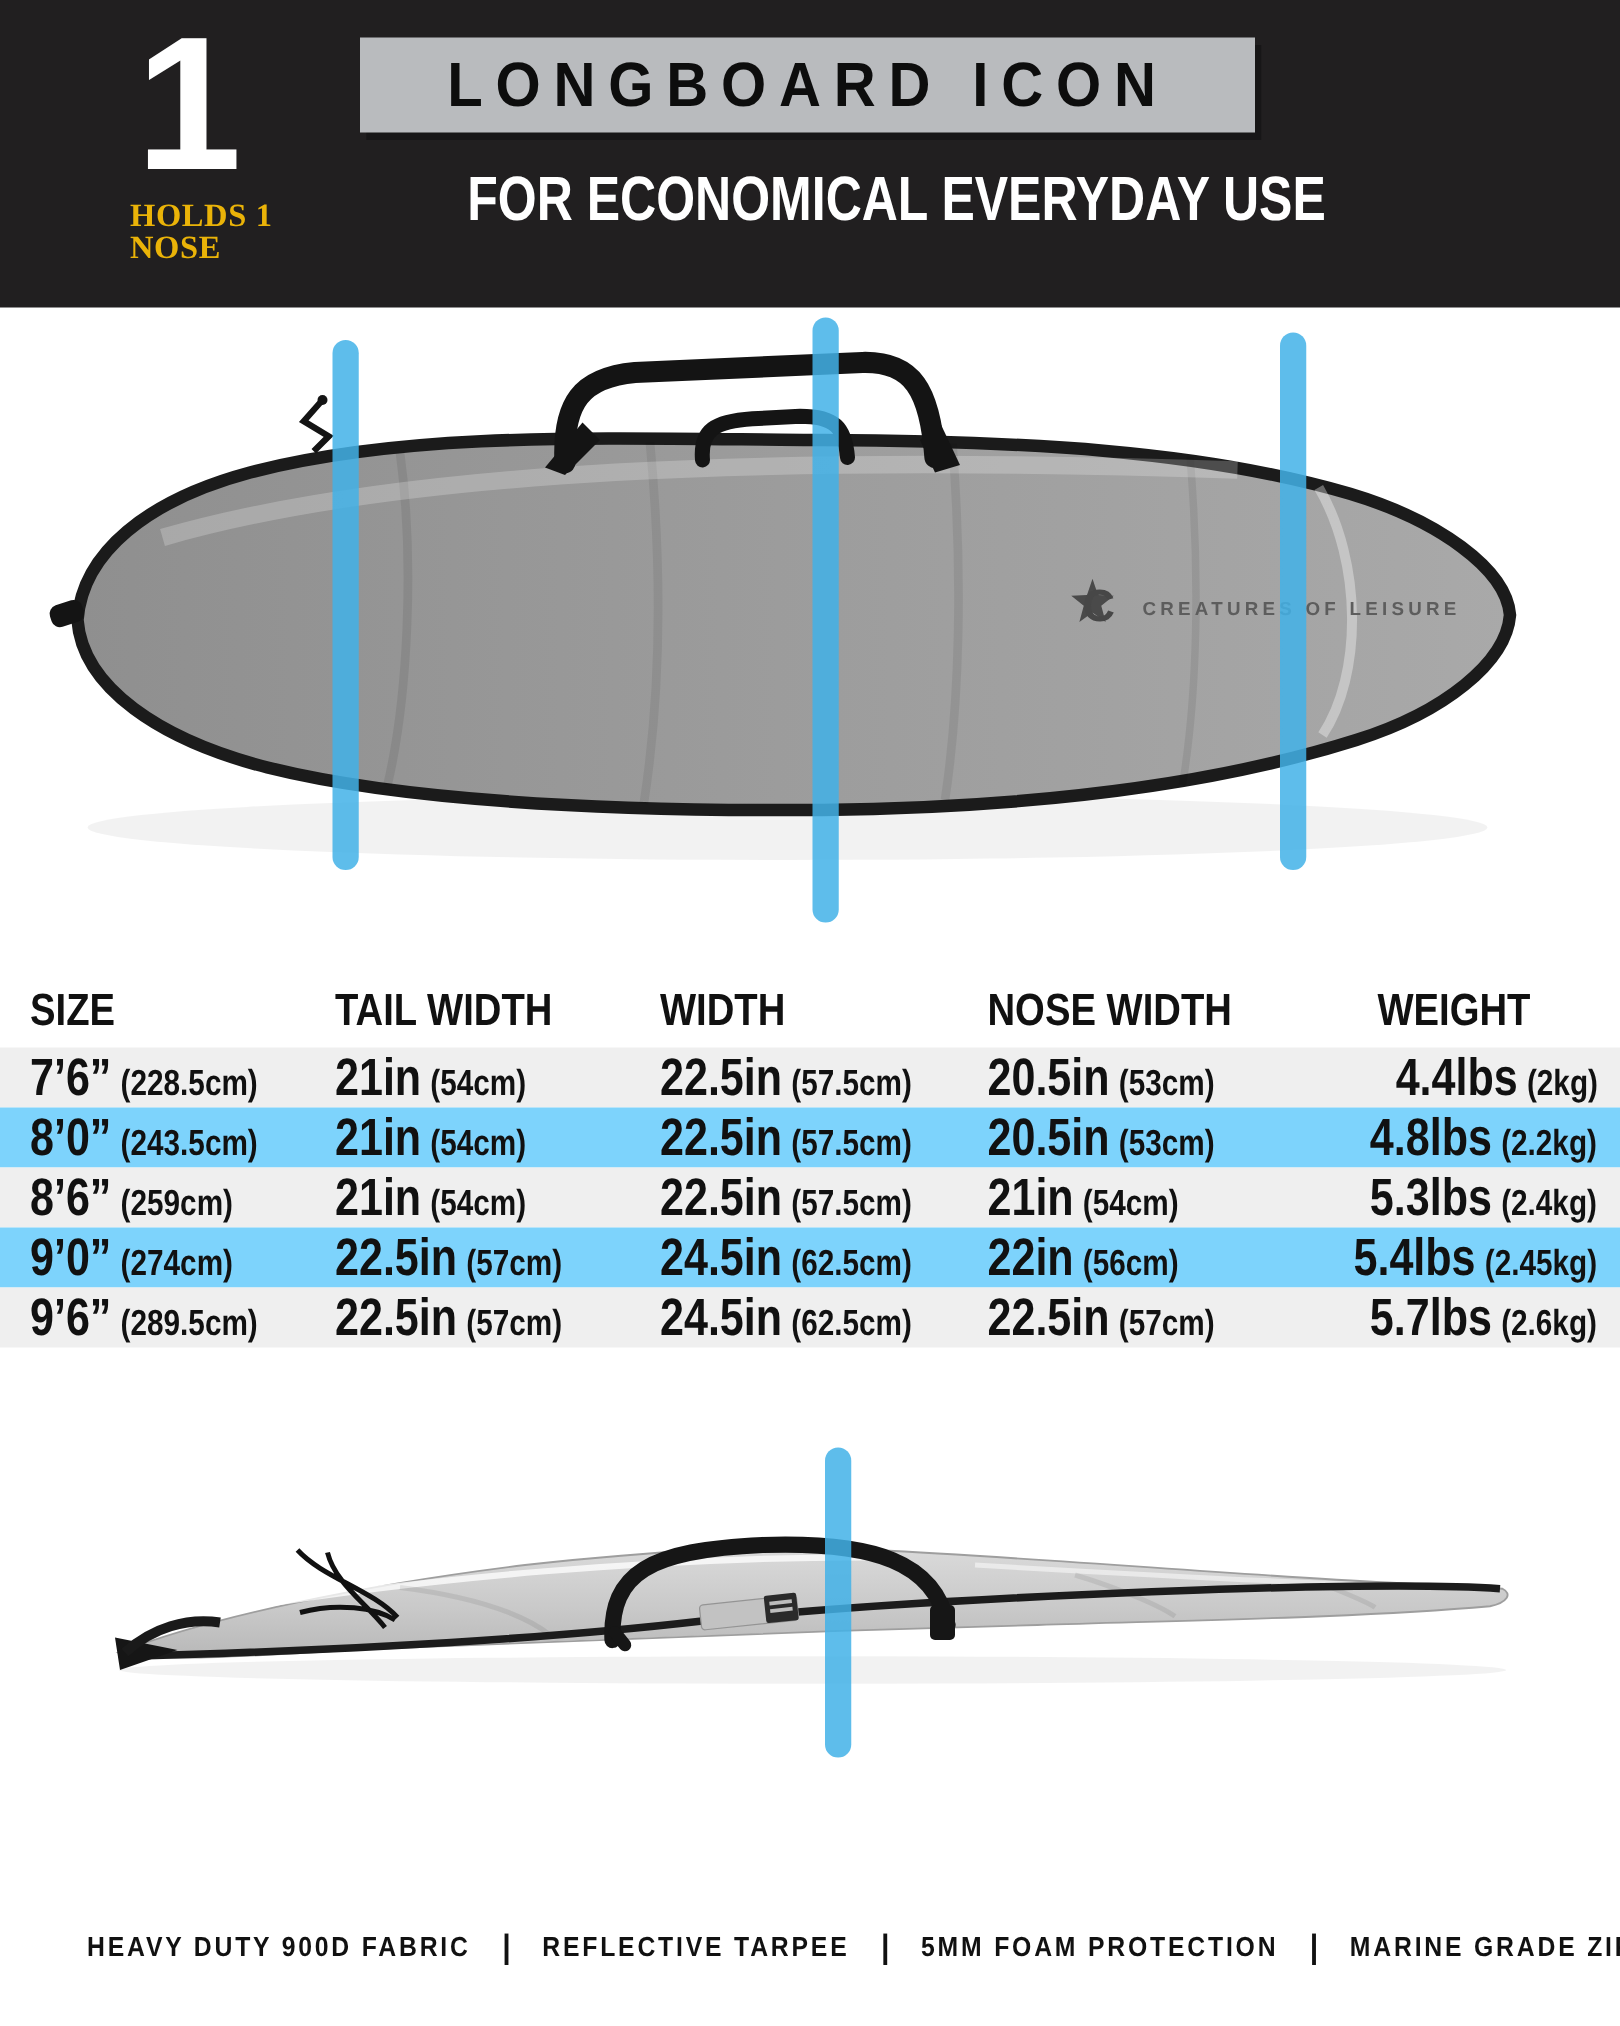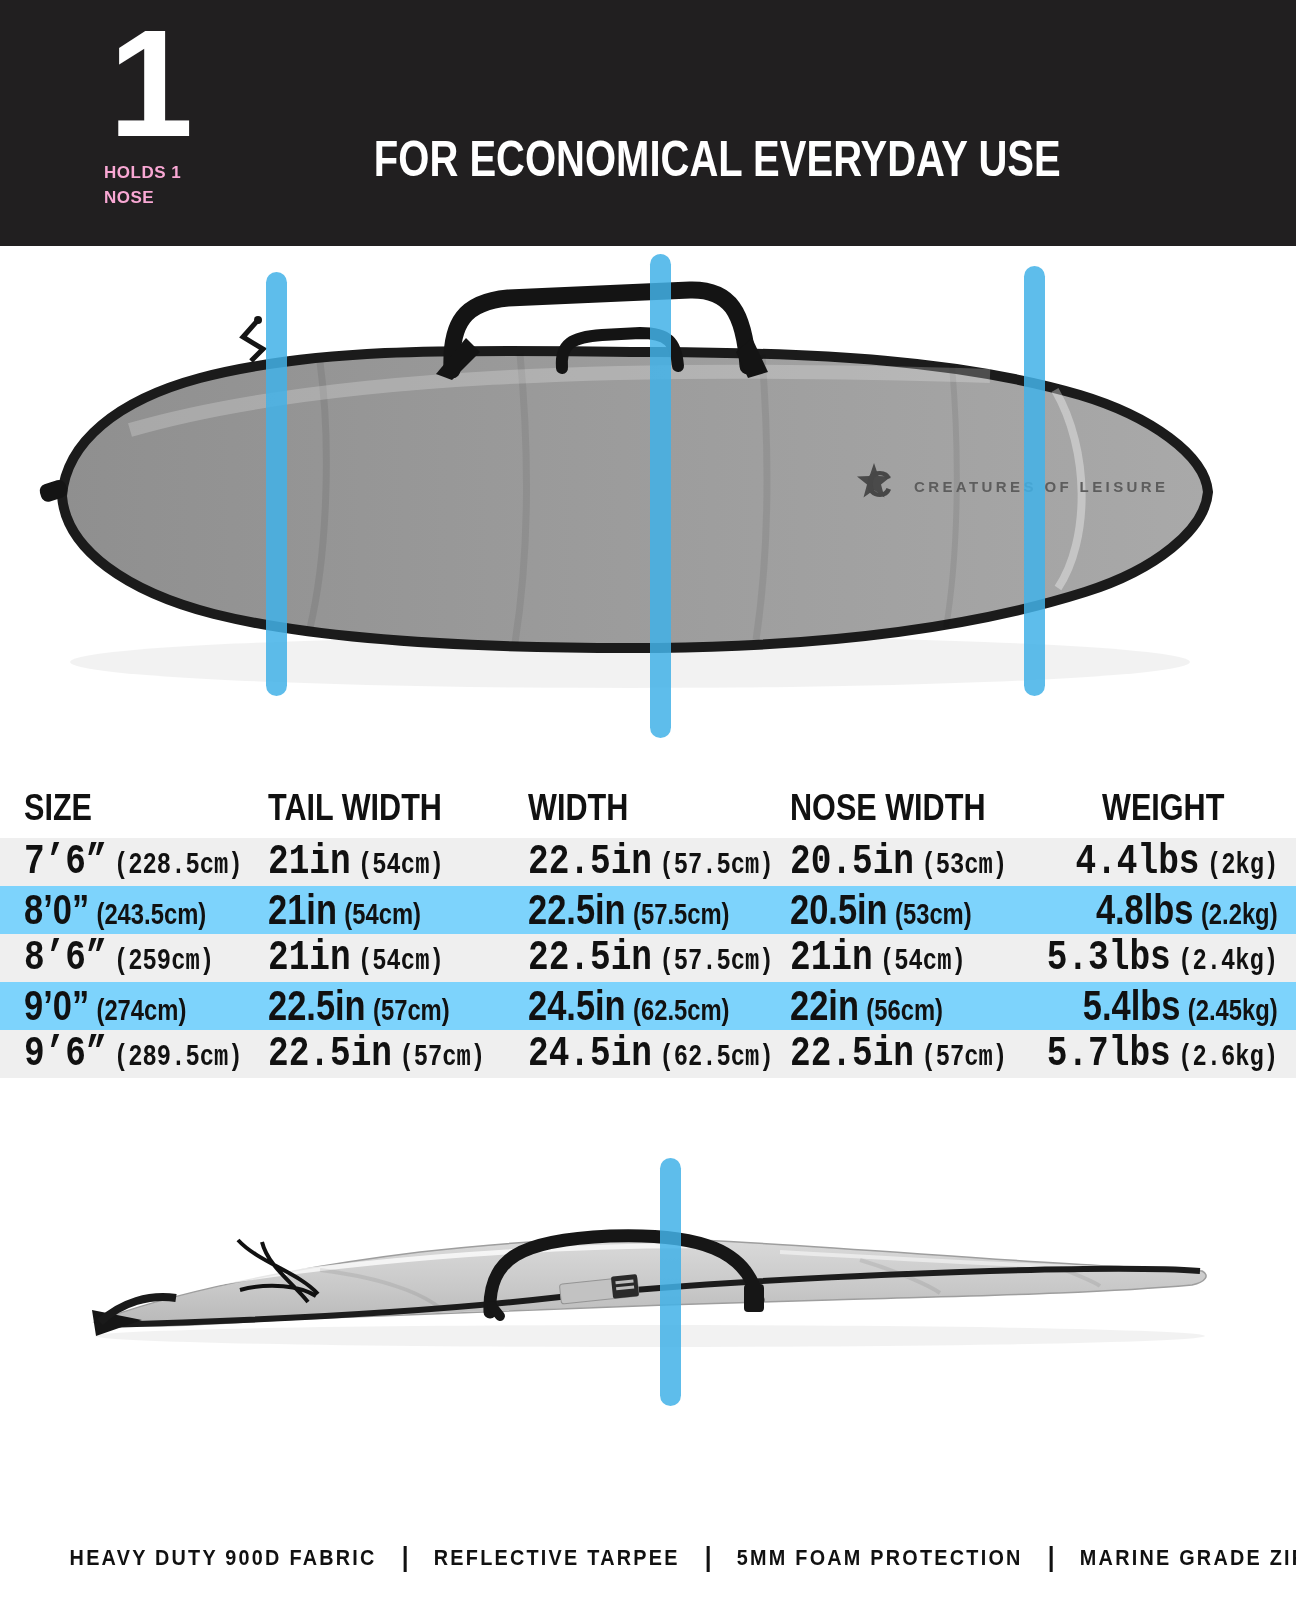--- a/index.html
+++ b/index.html
@@ -3,22 +3,22 @@
 <meta charset="utf-8">
 <style>
   html,body{margin:0;padding:0;background:#ffffff;}
   body{width:1296px;height:1621px;position:relative;font-family:"Liberation Sans",sans-serif;overflow:hidden;}
   .page{position:absolute;inset:0;width:1296px;height:1621px;background:#ffffff;}
 
   
   .header{position:absolute;left:0;top:0;width:1296px;height:246px;background:#211f20;}
   .capacity-number{position:absolute;left:96px;top:8px;width:110px;text-align:center;
     color:#ffffff;font-size:152px;font-weight:700;line-height:150px;}
-  .capacity-label{position:absolute;left:104px;top:160px;color:#f9a8d4;font-size:17px;
-    font-weight:700;line-height:25px;letter-spacing:.5px;}
+  .capacity-label{position:absolute;left:104px;top:160px;color:#eab308;font-size:26px;
+    font-weight:700;line-height:25px;letter-spacing:.5px;font-family:Liberation Serif, serif;}
   .title-box{position:absolute;left:288px;top:30px;width:716px;height:76px;background:#b9bbbe;
     display:flex;align-items:center;justify-content:center;box-shadow:5px 6px 0 rgba(0,0,0,.28);}
   .title-text{color:#0d0d0d;font-size:50px;font-weight:800;letter-spacing:11px;white-space:nowrap;
     display:inline-block;transform:scaleX(.93);transform-origin:center;}
   .subtitle{position:absolute;left:288px;top:130px;width:716px;text-align:center;}
   .subtitle span{color:#ffffff;font-size:50px;font-weight:700;white-space:nowrap;display:inline-block;
     transform:scaleX(.8);transform-origin:center;letter-spacing:0;}
 
   
   .mline{position:absolute;width:21px;border-radius:11px;background:rgba(66,178,232,.85);z-index:5;}
@@ -33,21 +33,21 @@
   .scene.side{top:1130px;}
 
   
   .spec{position:absolute;left:0;top:0;width:1296px;z-index:2;}
   .thead{position:absolute;left:0;top:782px;width:1296px;height:52px;}
   .th{position:absolute;top:0;height:52px;line-height:52px;font-size:36px;font-weight:700;
     color:#111111;white-space:nowrap;transform:scaleX(.85);transform-origin:left center;display:inline-block;}
   .th.c0{left:24px;}.th.c1{left:268px;}.th.c2{left:528px;}.th.c3{left:790px;}.th.c4{left:1102px;}
   .tbody{position:absolute;left:0;top:838px;width:1296px;}
   .trow{position:relative;width:1296px;height:48px;background:#7dd3fc;}
-  .trow.alt{background:#efefef;font-family:Liberation Mono, monospace;}
+  .trow.alt{background:#efefef;}
   .cell{position:absolute;top:0;height:48px;line-height:48px;white-space:nowrap;color:#111111;
     font-weight:700;transform:scaleX(.82);transform-origin:left center;display:inline-block;}
   .cell .v{font-size:42px;}
   .cell .m{font-size:29px;margin-left:9px;}
   .cell.cell-size{left:24px;}
   .cell.cell-tail_width{left:268px;}
   .cell.cell-width{left:528px;}
   .cell.cell-nose_width{left:790px;}
   .cell.cell-weight{left:auto;right:18px;transform-origin:right center;}
 
@@ -60,20 +60,23 @@
 </head>
 <body>
 
 <div class="page">
 
   <div class="header">
     <div class="capacity-number">1</div>
     <div class="capacity-label">
       <div>HOLDS 1</div>
       <div>NOSE</div>
+    </div>
+    <div class="title-box">
+      <span class="title-text">LONGBOARD ICON</span>
     </div>
     <div class="subtitle">
       <span>FOR ECONOMICAL EVERYDAY USE</span>
     </div>
   </div>
 
   <svg class="scene top" width="1296" height="500" viewBox="0 240 1296 500">
     <defs>
       <linearGradient id="bagGrad" x1="0" y1="0" x2="1" y2="0">
         <stop offset="0" stop-color="#8f8f8f"></stop>

